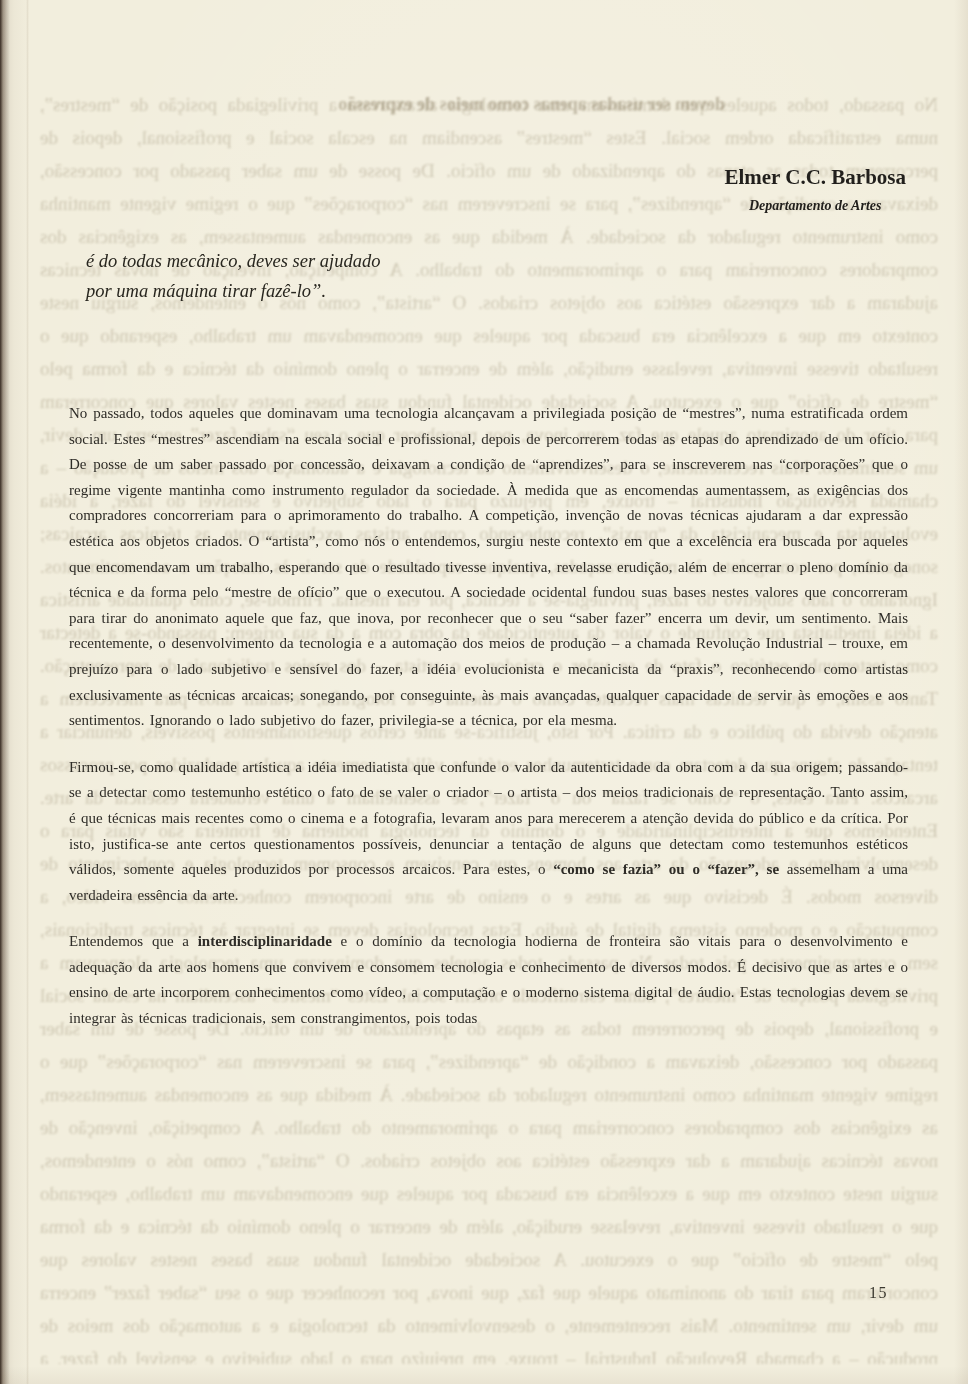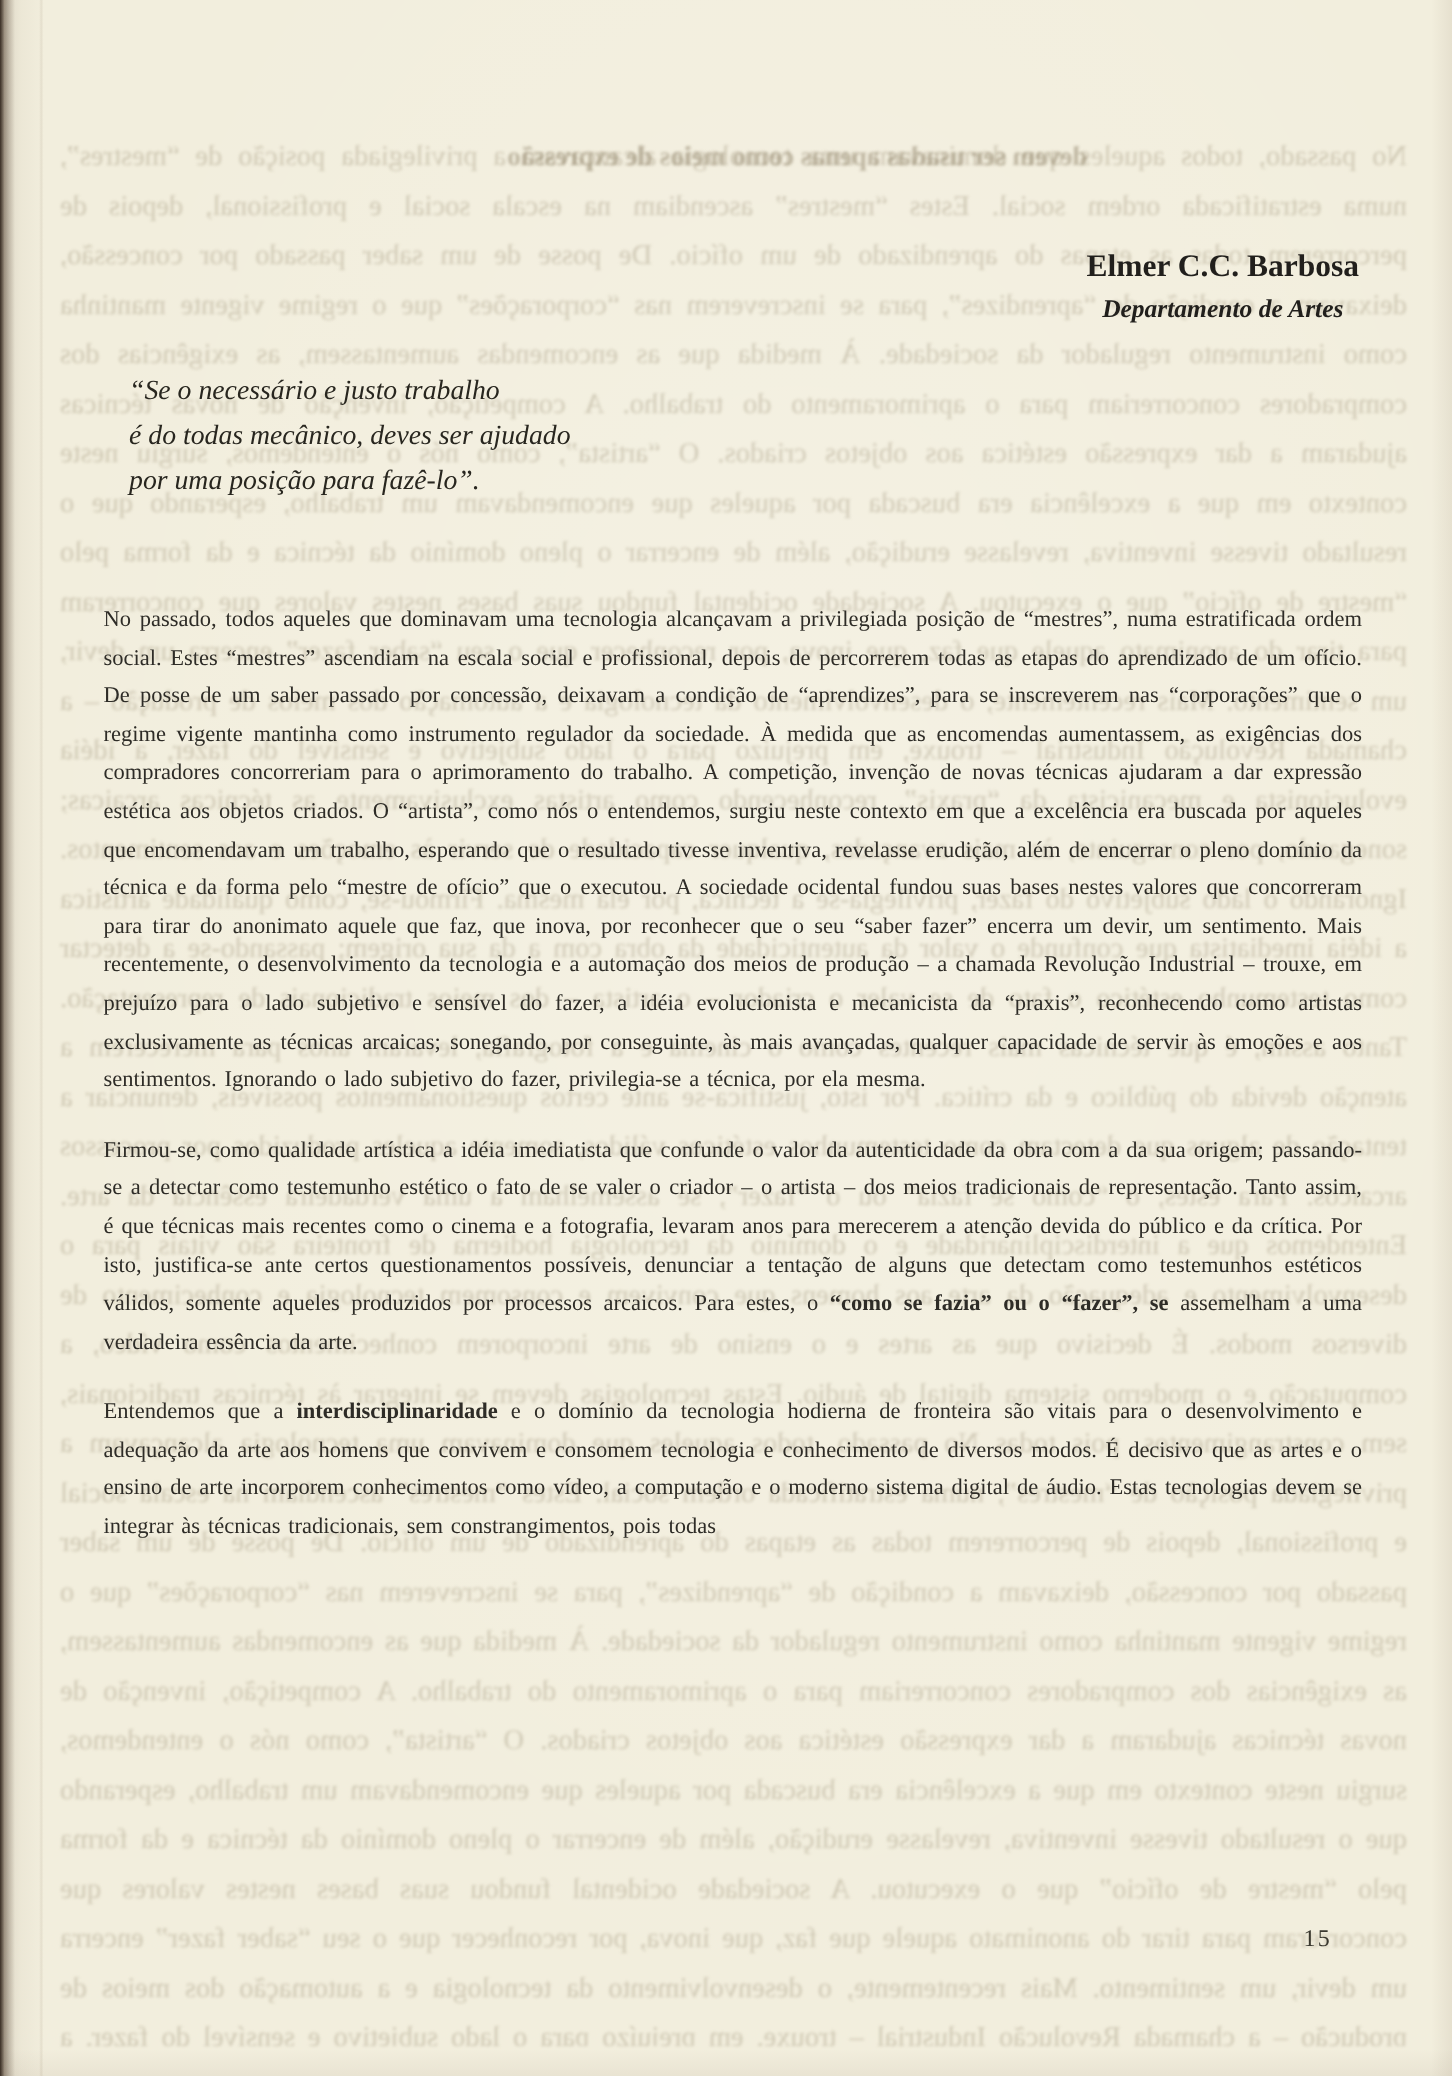--- a/index.html
+++ b/index.html
@@ -77,21 +77,21 @@
     color: #211f1c;
     letter-spacing: 0.2px;
   }
   .author-block {
     position: absolute;
     right: 62px; top: 163px;
     text-align: center;
     color: #211f1c;
   }
   .author-name { font-weight: bold; font-size: 21px; line-height: 29px; }
-  .author-affiliation { font-weight: bold; font-style: italic; font-size: 17px; line-height: 28px; }
+  .author-affiliation { font-weight: bold; font-style: italic; font-size: 14px; line-height: 28px; }
   .epigraph {
     position: absolute;
     left: 86px; top: 246px;
     width: 430px;
     font-style: italic;
     font-size: 18.5px;
     line-height: 30px;
     color: #28261f;
   }
   .body-text {
@@ -127,23 +127,22 @@
 
   <div class="content">
 
 
     <div class="author-block">
       <div class="author-name">Elmer C.C. Barbosa</div>
       <div class="author-affiliation">Departamento de Artes</div>
     </div>
 
     <div class="epigraph">
-      <div>“Se o necessário e justo trabalho</div>
       <div>é do todas mecânico, deves ser ajudado</div>
-      <div>por uma posição para fazê-lo”.</div>
+      <div>por uma máquina tirar fazê-lo”.</div>
     </div>
 
     <div class="body-text">
       <p>No passado, todos aqueles que dominavam uma tecnologia alcançavam a privilegiada posição de “mestres”, numa estratificada ordem social. Estes “mestres” ascendiam na escala social e profissional, depois de percorrerem todas as etapas do aprendizado de um ofício. De posse de um saber passado por concessão, deixavam a condição de “aprendizes”, para se inscreverem nas “corporações” que o regime vigente mantinha como instrumento regulador da sociedade. À medida que as encomendas aumentassem, as exigências dos compradores concorreriam para o aprimoramento do trabalho. A competição, invenção de novas técnicas ajudaram a dar expressão estética aos objetos criados. O “artista”, como nós o entendemos, surgiu neste contexto em que a excelência era buscada por aqueles que encomendavam um trabalho, esperando que o resultado tivesse inventiva, revelasse erudição, além de encerrar o pleno domínio da técnica e da forma pelo “mestre de ofício” que o executou. A sociedade ocidental fundou suas bases nestes valores que concorreram para tirar do anonimato aquele que faz, que inova, por reconhecer que o seu “saber fazer” encerra um devir, um sentimento. Mais recentemente, o desenvolvimento da tecnologia e a automação dos meios de produção – a chamada Revolução Industrial – trouxe, em prejuízo para o lado subjetivo e sensível do fazer, a idéia evolucionista e mecanicista da “praxis”, reconhecendo como artistas exclusivamente as técnicas arcaicas; sonegando, por conseguinte, às mais avançadas, qualquer capacidade de servir às emoções e aos sentimentos. Ignorando o lado subjetivo do fazer, privilegia-se a técnica, por ela mesma.</p>
       <p><span>Firmou-se, como qualidade artística a idéia imediatista que confunde o valor da autenticidade da obra com a da sua origem; passando-se a detectar como testemunho estético o fato de se valer o criador – o artista – dos meios tradicionais de representação. Tanto assim, é que técnicas mais recentes como o cinema e a fotografia, levaram anos para merecerem a atenção devida do público e da crítica. Por isto, justifica-se ante certos questionamentos possíveis, denunciar a tentação de alguns que detectam como testemunhos estéticos válidos, somente aqueles produzidos por processos arcaicos. Para estes, o </span><span class="bold-inline">“como se fazia” ou o “fazer”, se</span><span> assemelham a uma verdadeira essência da arte.</span></p>
       <p><span>Entendemos que a </span><span class="bold-inline">interdisciplinaridade</span><span> e o domínio da tecnologia hodierna de fronteira são vitais para o desenvolvimento e adequação da arte aos homens que convivem e consomem tecnologia e conhecimento de diversos modos. É decisivo que as artes e o ensino de arte incorporem conhecimentos como vídeo, a computação e o moderno sistema digital de áudio. Estas tecnologias devem se integrar às técnicas tradicionais, sem constrangimentos, pois todas</span></p>
     </div>
 
     <div class="page-number">15</div>
 

